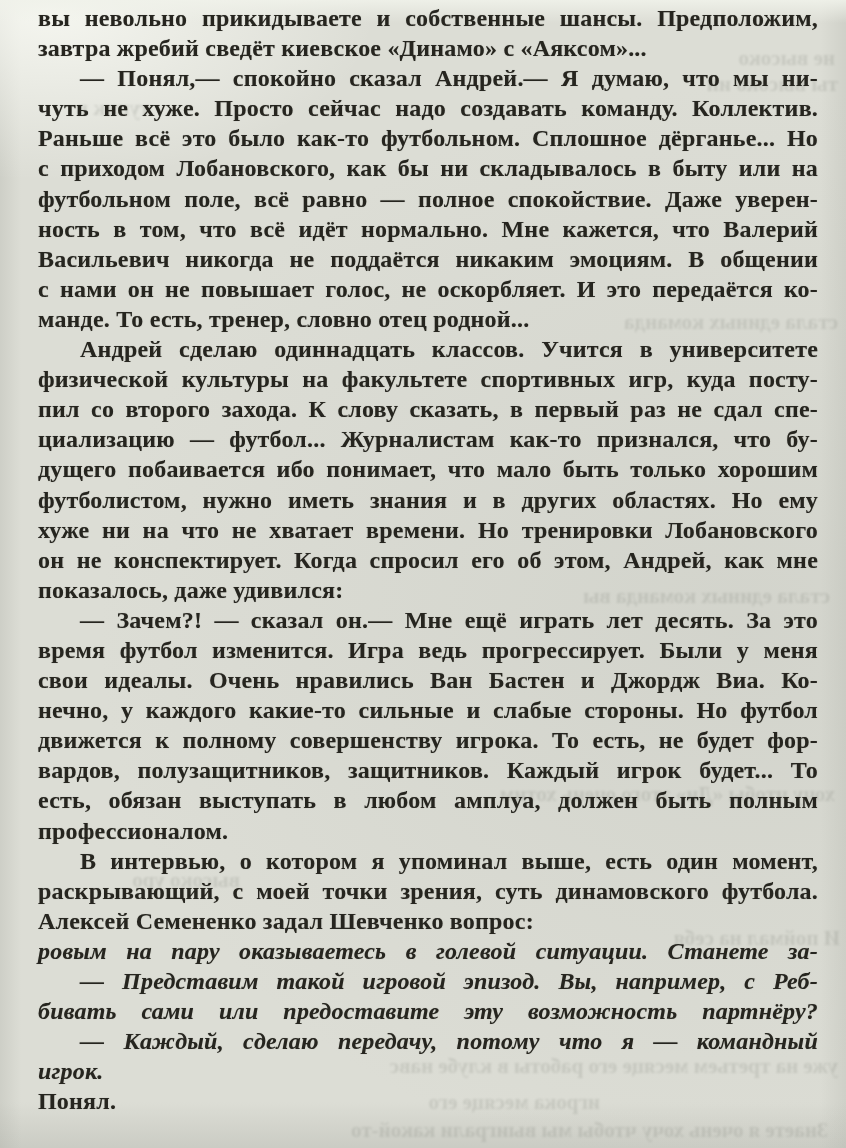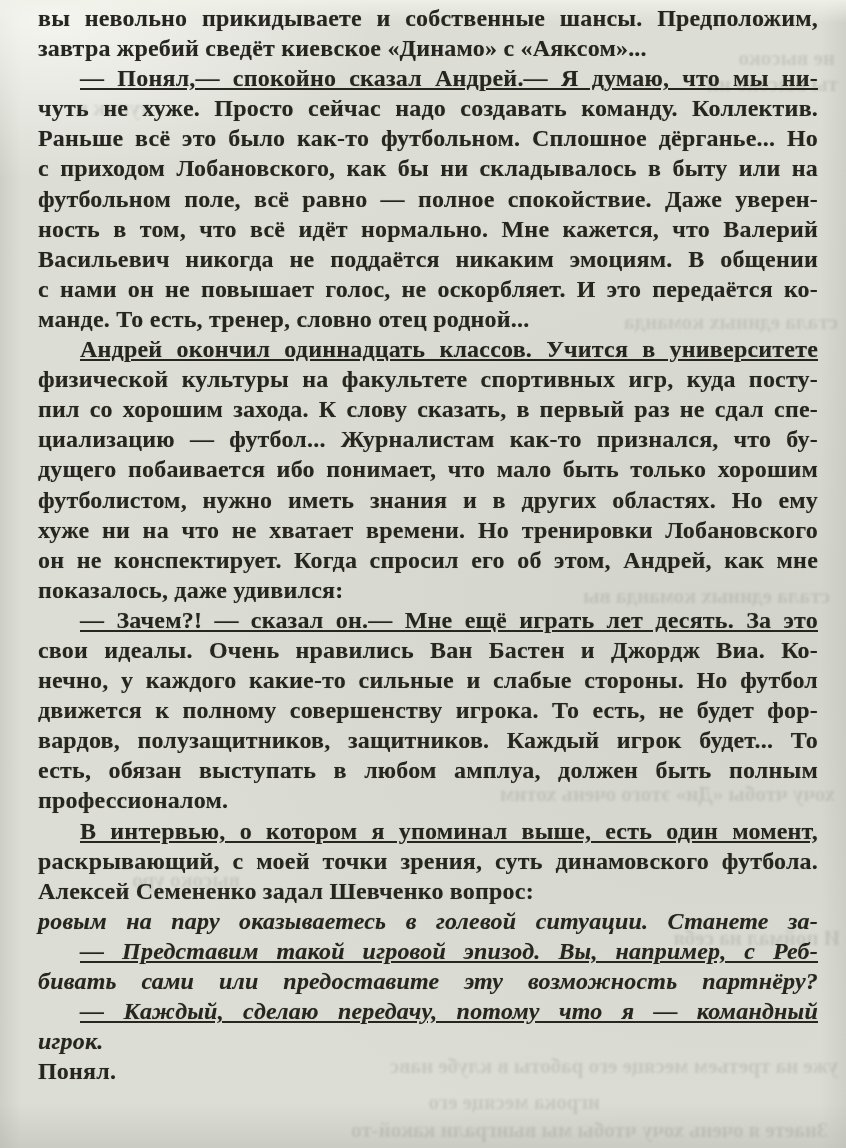--- a/index.html
+++ b/index.html
@@ -29,21 +29,21 @@
     color: #26251f;
     letter-spacing: 0.2px;
     text-shadow: 0 0 1px rgba(42,42,38,.30);
     white-space: normal;
     hyphens: none;
   }
   .j {
     text-align: justify;
     text-align-last: justify;
   }
-  .first { text-indent: 42px; text-decoration: underline; }
+  .first { text-indent: 42px; }
   .it, .line .it { font-style: italic; }
   
   .bs {
     position: absolute;
     font-size: 21px;
     font-weight: bold;
     color: #5c6057;
     opacity: 0.16;
     filter: blur(1.3px);
     transform: scaleX(-1);
@@ -83,30 +83,31 @@
   <div class="line">завтра жребий сведёт киевское «Динамо» с «Аяксом»...</div>
   <div class="line j first">— Понял,— спокойно сказал Андрей.— Я думаю, что мы ни-</div>
   <div class="line j">чуть не хуже. Просто сейчас надо создавать команду. Коллектив.</div>
   <div class="line j">Раньше всё это было как-то футбольном. Сплошное дёрганье... Но</div>
   <div class="line j">с приходом Лобановского, как бы ни складывалось в быту или на</div>
   <div class="line j">футбольном поле, всё равно — полное спокойствие. Даже уверен-</div>
   <div class="line j">ность в том, что всё идёт нормально. Мне кажется, что Валерий</div>
   <div class="line j">Васильевич никогда не поддаётся никаким эмоциям. В общении</div>
   <div class="line j">с нами он не повышает голос, не оскорбляет. И это передаётся ко-</div>
   <div class="line">манде. То есть, тренер, словно отец родной...</div>
-  <div class="line j first">Андрей окончил одиннадцать классов. Учится в университете</div>
+  <div class="line j first">Андрей сделаю одиннадцать классов. Учится в университете</div>
   <div class="line j">физической культуры на факультете спортивных игр, куда посту-</div>
-  <div class="line j">пил со хорошим захода. К слову сказать, в первый раз не сдал спе-</div>
+  <div class="line j">пил со второго захода. К слову сказать, в первый раз не сдал спе-</div>
   <div class="line j">циализацию — футбол... Журналистам как-то признался, что бу-</div>
   <div class="line j">дущего побаивается ибо понимает, что мало быть только хорошим</div>
   <div class="line j">футболистом, нужно иметь знания и в других областях. Но ему</div>
   <div class="line j">хуже ни на что не хватает времени. Но тренировки Лобановского</div>
   <div class="line j">он не конспектирует. Когда спросил его об этом, Андрей, как мне</div>
   <div class="line">показалось, даже удивился:</div>
   <div class="line j first">— Зачем?! — сказал он.— Мне ещё играть лет десять. За это</div>
+  <div class="line j">время футбол изменится. Игра ведь прогрессирует. Были у меня</div>
   <div class="line j">свои идеалы. Очень нравились Ван Бастен и Джордж Виа. Ко-</div>
   <div class="line j">нечно, у каждого какие-то сильные и слабые стороны. Но футбол</div>
   <div class="line j">движется к полному совершенству игрока. То есть, не будет фор-</div>
   <div class="line j">вардов, полузащитников, защитников. Каждый игрок будет... То</div>
   <div class="line j">есть, обязан выступать в любом амплуа, должен быть полным</div>
   <div class="line">профессионалом.</div>
   <div class="line j first">В интервью, о котором я упоминал выше, есть один момент,</div>
   <div class="line j">раскрывающий, с моей точки зрения, суть динамовского футбола.</div>
   <div class="line">Алексей Семененко задал Шевченко вопрос:</div>
   <div class="line j it">ровым на пару оказываетесь в голевой ситуации. Станете за-</div>

